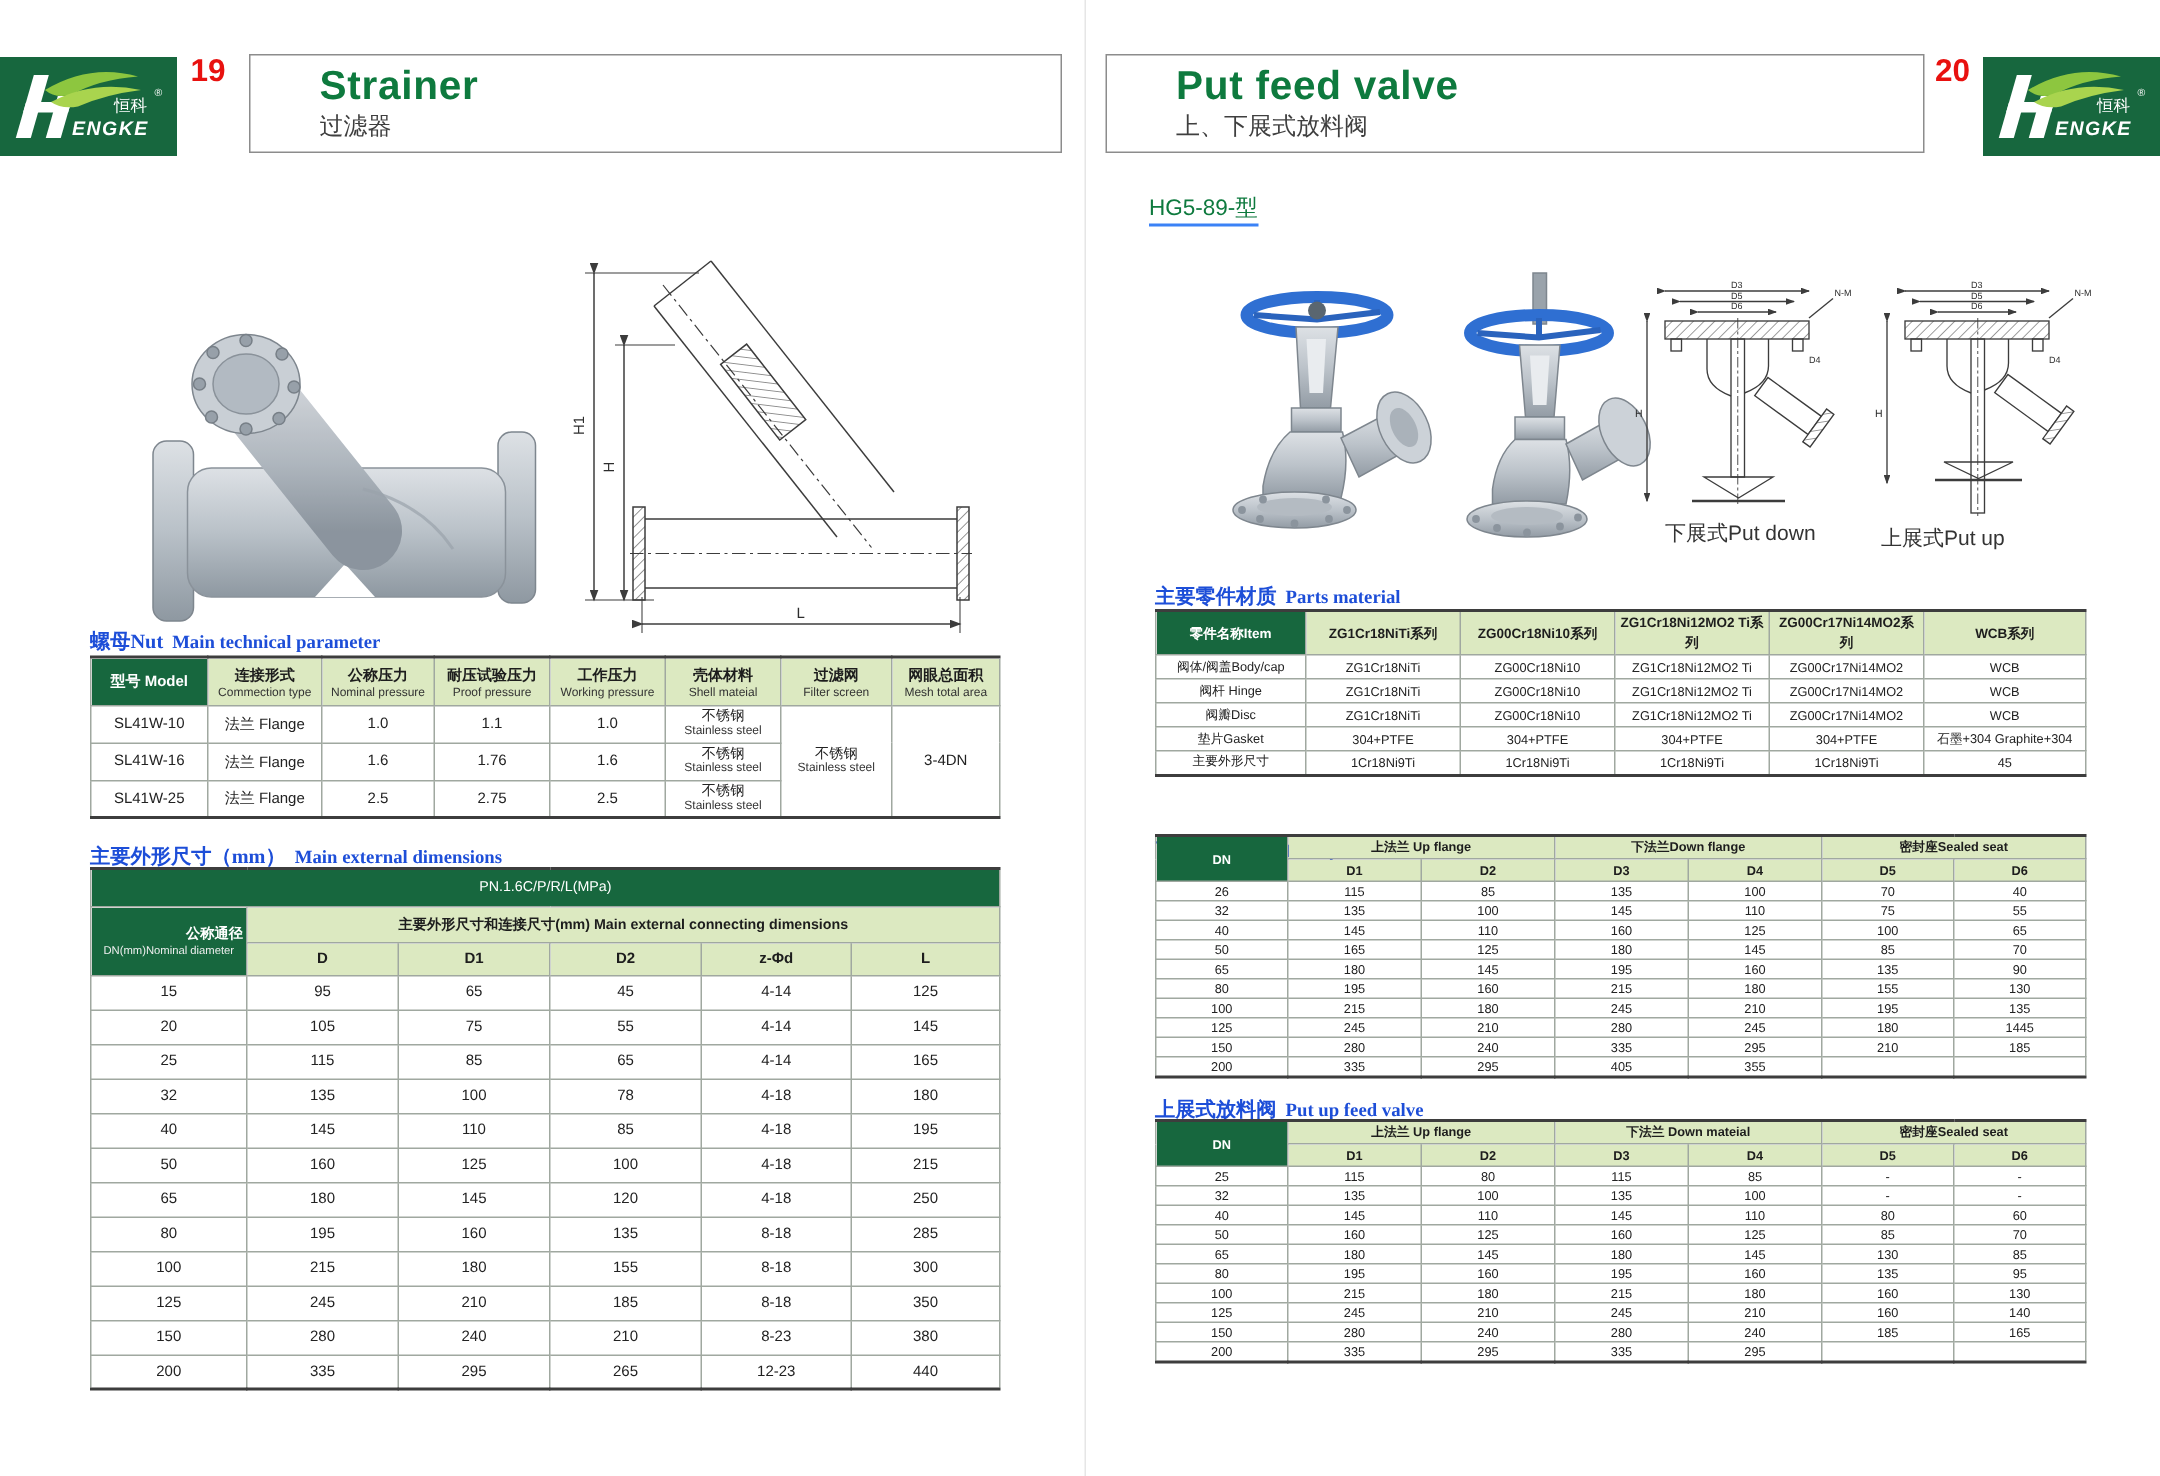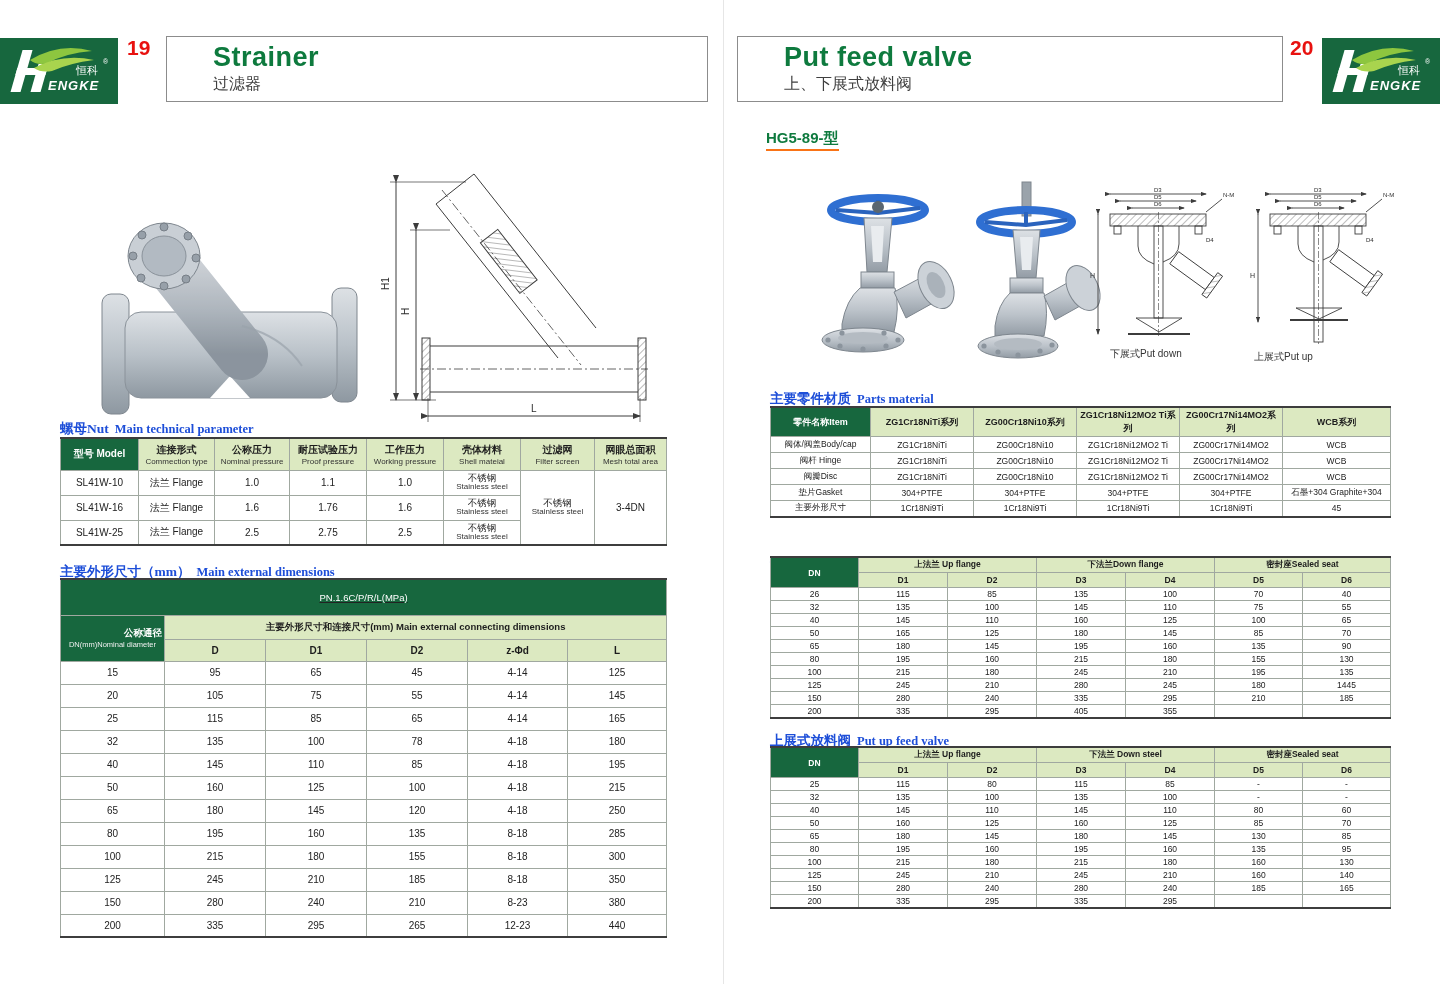--- a/index.html
+++ b/index.html
@@ -10,55 +10,55 @@
   .logo-box{width:118px;height:66px;background:#17673e;}
   .pagenum{font-size:21px;font-weight:bold;color:#e8110f;}
   .title-box{height:66px;border:1px solid #8c8c8c;display:flex;flex-direction:column;justify-content:center;padding-left:46px;box-sizing:border-box;background:#fff;}
   .title-en{font-size:27px;font-weight:bold;color:#0e7a3e;line-height:1.05;letter-spacing:.5px;}
   .title-zh{font-size:16px;color:#3f3f3f;margin-top:2px;}
   .divider{width:1px;height:984px;background:#e6e6e6;left:723px;top:0;}
   
   .sec-title{font-weight:bold;color:#1d4ed8;white-space:nowrap;font-family:Liberation Serif, serif;}
   .sec-title .zh{font-size:13.5px;}
   .sec-title .en{font-size:12.5px;margin-left:6px;}
-  .model-code{font-size:15px;font-weight:bold;color:#0e7a3e;border-bottom:2px solid #f97316;padding-bottom:1px;}
+  .model-code{font-size:15px;font-weight:normal;color:#0e7a3e;border-bottom:2px solid #3b82f6;padding-bottom:1px;}
   
   table{border-collapse:collapse;table-layout:fixed;}
   .tbl{border-top:2px solid #3d3d3d;border-bottom:2px solid #3d3d3d;}
   .tbl th,.tbl td{border:1px solid #a0a8a0;text-align:center;vertical-align:middle;padding:1px 2px;overflow:hidden;}
   .dk{background:#17673e;color:#fff;font-weight:bold;}
   .lt{background:#dce9c1;color:#1d1d1d;font-weight:bold;}
   .hz{font-size:10px;font-weight:bold;}
   .he{font-size:8px;font-weight:normal;color:#333;}
   .dk .hz{color:#fff;text-align:right;}
   .dk .he{color:#efefef;}
   .t1{width:606px;font-size:10px;}
   .t1 thead tr{height:32px;}
   .t1 tbody tr{height:25px;}
   .cz{font-size:9.5px;line-height:1.1;}
   .ce{font-size:8px;color:#333;line-height:1.1;}
   .t2{width:606px;font-size:10px;}
-  .t2 .pn-row{height:36px;text-decoration:underline;}
+  .t2 .pn-row{height:25px;}
   .t2 .pn-row th{font-size:9.5px;font-weight:normal;}
   .t2 .grp-row{height:24px;}
   .t2 .grp-row .lt{font-size:9.5px;}
   .t2 .col-row{height:22px;}
   .t2 .col-row th{font-size:10px;}
   .t2 tbody tr{height:23px;}
   .dncell .hz{font-size:9.5px;}
   .dncell .he{font-size:7.5px;color:#efefef;}
   .t3{width:620px;font-size:8.5px;}
   .t3 thead tr{height:24px;}
   .t3 thead th{font-size:9px;}
   .t3 tbody tr{height:16px;}
   .t45{width:620px;font-size:8.5px;}
   .t45 thead tr{height:15px;}
   .t45 thead th{font-size:8.5px;}
   .t45 tbody tr{height:13px;}
-  .cap{font-size:10px;color:#333;white-space:nowrap;}
+  .cap{font-size:14px;color:#333;white-space:nowrap;}
 </style>
 </head>
 <body>
 
 <div class="abs logo-box" style="left:0;top:38px;">
   <svg width="118" height="66" viewBox="0 0 118 66">
     <rect width="118" height="66" fill="#17673e"></rect>
     <g transform="skewX(-16)" fill="#ffffff">
       <rect x="26" y="12" width="10" height="42"></rect>
       <rect x="46" y="26" width="10" height="28"></rect>
@@ -720,21 +720,21 @@
       <col style="width:89px">
       <col style="width:89px">
       <col style="width:89px">
       <col style="width:88px">
       <col style="width:88px">
     </colgroup>
   <thead>
     <tr>
       <th class="dk" rowspan="2">DN</th>
       <th class="lt" colspan="2">上法兰 Up flange</th>
-      <th class="lt" colspan="2">下法兰 Down steel</th>
+      <th class="lt" colspan="2">下法兰 Down mateial</th>
       <th class="lt" colspan="2">密封座Sealed seat</th>
     </tr>
     <tr>
       <th class="lt">D1</th>
       <th class="lt">D2</th>
       <th class="lt">D3</th>
       <th class="lt">D4</th>
       <th class="lt">D5</th>
       <th class="lt">D6</th>
     </tr>

